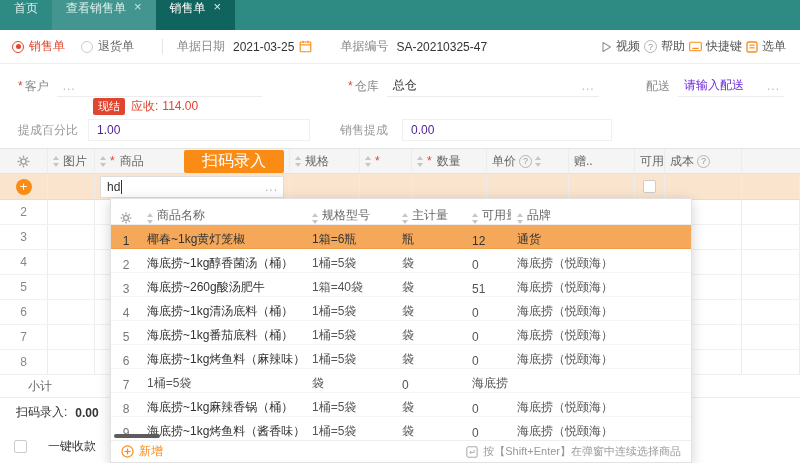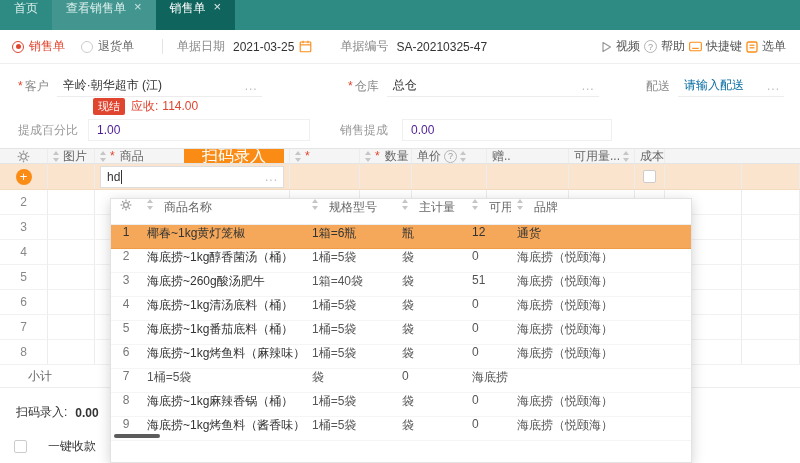--- a/index.html
+++ b/index.html
@@ -29,31 +29,31 @@
 .qhelp{width:13px;height:13px;border:1px solid #b5b5b5;border-radius:50%;color:#999;font-size:9px;display:inline-flex;align-items:center;justify-content:center;flex:none}
 .cal{margin-left:5px;display:inline-flex}
 
 
 .frow{position:absolute;display:flex;align-items:center}
 .req{color:var(--alert_red,#F5222D);margin-right:2px}
 .flbl{color:#888;margin-right:8px}
 .glbl{color:#999}
 .ufield{display:flex;align-items:center;justify-content:space-between;border-bottom:1px solid #ececec;height:22px;padding:0 4px 0 6px}
 .dots{color:#bbb;letter-spacing:1px;flex:none}
-.placeholder{color:#0369a1}
+.placeholder{color:#6d28d9}
 .badge-red{background:var(--alert_red,#F5222D);color:#fff;font-size:11px;padding:1px 5px;border-radius:2px;margin-right:6px}
 .redtxt{color:var(--alert_red,#F5222D)}
 .boxinput{height:22px;border:1px solid #f0f0f0;display:flex;align-items:center;padding:0 8px;color:#4c1d95}
 
 
 .otable{position:absolute;left:0;top:148px;right:0}
 .trow{display:grid;grid-template-columns:48px 47px 195px 70px 52px 75px 82px 66px 30px 77px 1fr}
 .cell{border-right:1px solid #ececec;display:flex;align-items:center;padding:0 5px;overflow:hidden;white-space:nowrap;gap:3px}
 .c-center{justify-content:center}
-.thead{height:16px;background:#f5f5f5;border-top:1px solid #e4e4e4;border-bottom:1px solid #e4e4e4;color:#666}
+.thead{height:26px;background:#f5f5f5;border-top:1px solid #e4e4e4;border-bottom:1px solid #e4e4e4;color:#666}
 .sort{position:relative;width:7px;height:11px;flex:none;display:inline-block;cursor:pointer}
 .sort::before{content:"";position:absolute;left:0;top:0;border-left:3.5px solid transparent;border-right:3.5px solid transparent;border-bottom:4px solid #c6c6c6}
 .sort::after{content:"";position:absolute;left:0;top:7px;border-left:3.5px solid transparent;border-right:3.5px solid transparent;border-top:4px solid #c6c6c6}
 .scan-badge{margin-left:auto;background:var(--accent_orange,#FA8C16);color:#fff;font-size:16px;padding:1px 18px;border-radius:2px;flex:none}
 .newrow{height:26px;background:var(--new_row_peach,#FBE4CE);border-bottom:1px solid #f1dcc2}
 .plus-btn{width:16px;height:16px;border-radius:50%;background:var(--accent_orange,#FA8C16);color:#fff;display:flex;align-items:center;justify-content:center;font-size:13px;line-height:1;cursor:pointer}
 .prod-input{position:relative;flex:1;height:22px;background:#fff;border:1px solid #ddd;display:flex;align-items:center;padding:0 18px 0 6px}
 .caret{display:inline-block;width:1px;height:14px;background:#333;margin-left:1px;animation:blink 1s steps(1) infinite}
 @keyframes blink{0%,55%{opacity:1}56%,100%{opacity:0}}
 .prod-input .dots{position:absolute;right:5px;top:3px}
@@ -64,21 +64,21 @@
 
 
 .totalrow{position:absolute;left:16px;top:404px;display:flex;align-items:center;gap:8px}
 .totalrow b{font-weight:bold;color:#333}
 .bottombar{position:absolute;left:14px;top:438px;display:flex;align-items:center;gap:21px;color:#333}
 .settle{margin-left:14px;color:#555}
 
 
 .dd{position:absolute;left:110px;top:198px;width:582px;height:265px;background:#fff;border:1px solid #e2e2e2;box-shadow:0 3px 12px rgba(0,0,0,.18);z-index:5;display:flex;flex-direction:column}
 .dd-row{display:grid;grid-template-columns:30px 165px 90px 70px 45px 1fr}
-.dcell{display:flex;align-items:flex-start;padding:0 6px;overflow:hidden;white-space:nowrap;gap:10px}
+.dcell{display:flex;align-items:flex-end;padding:0 6px;overflow:hidden;white-space:nowrap;gap:3px}
 .dd-head{height:26px;color:#666;border-bottom:1px solid #eee;flex:none}
 .dd-body{height:216px;overflow:hidden}
 .dd-item{height:24px;border-bottom:1px solid #f5f5f5;color:#555;cursor:pointer}
 .dd-item .num{justify-content:center;color:#777}
 .dd-item .name{color:#333}
 .dd-item.selected{background:var(--selected_row_orange,#F5A85A);border-bottom-color:#f09c47}
 .dd-item.selected .num,.dd-item.selected .dcell{color:#333}
 .dd-foot{height:22px;border-top:1px solid #eee;display:flex;align-items:center;justify-content:space-between;padding:0 10px;flex:none}
 .dd-add{display:flex;align-items:center;gap:5px;color:var(--accent_orange,#FA8C16);cursor:pointer}
 .dd-hint{display:flex;align-items:center;gap:5px;color:#999;font-size:11px}
@@ -154,21 +154,20 @@
           </svg>
         <span>选单</span>
       </span>
     </div>
   </div>
 
   <div class="frow" style="left:18px;top:74px;height:24px">
     <span class="req">*</span>
     <span class="flbl">客户</span>
     <div class="ufield" style="width:205px">
-      <span>辛岭·朝华超市 (江)</span>
       <span class="dots">...</span>
     </div>
   </div>
   <div class="frow" style="left:348px;top:74px;height:24px">
     <span class="req">*</span>
     <span class="flbl">仓库</span>
     <div class="ufield" style="width:212px">
       <span>总仓</span>
       <span class="dots">...</span>
     </div>
@@ -226,20 +225,24 @@
         <span>图片</span>
       </div>
       <div class="cell">
         <span class="sort"></span>
         <span class="req">*</span>
         <span>商品</span>
         <span class="scan-badge">扫码录入</span>
       </div>
       <div class="cell">
         <span class="sort"></span>
+        <span>规格</span>
+      </div>
+      <div class="cell">
+        <span class="sort"></span>
         <span class="req">*</span>
       </div>
       <div class="cell">
         <span class="sort"></span>
         <span class="req">*</span>
         <span>数量</span>
       </div>
       <div class="cell">
         <span>单价</span>
         <span class="qhelp">?</span>
@@ -511,15 +514,32 @@
   <div class="dd-row dd-item">
     <div class="dcell num">9</div>
     <div class="dcell name">海底捞~1kg烤鱼料（酱香味）</div>
     <div class="dcell">1桶=5袋</div>
     <div class="dcell">袋</div>
     <div class="dcell">0</div>
     <div class="dcell">海底捞（悦颐海）</div>
   </div>
 </div>
     <div class="dd-hscroll"></div>
+    <div class="dd-foot">
+      <span class="dd-add">
+        <svg width="13" height="13" viewBox="0 0 14 14">
+            <circle cx="7" cy="7" r="6" fill="none" stroke="#FA8C16" stroke-width="1.3"></circle>
+            <line x1="7" y1="3.8" x2="7" y2="10.2" stroke="#FA8C16" stroke-width="1.3"></line>
+            <line x1="3.8" y1="7" x2="10.2" y2="7" stroke="#FA8C16" stroke-width="1.3"></line>
+          </svg>
+        <span>新增</span>
+      </span>
+      <span class="dd-hint">
+        <svg width="12" height="12" viewBox="0 0 14 14">
+            <rect x="1" y="1" width="12" height="12" rx="2" fill="none" stroke="#aaa" stroke-width="1.2"></rect>
+            <path d="M9.5 4.5 v3 h-5 M6 5.8 L4.3 7.5 L6 9.2" fill="none" stroke="#aaa" stroke-width="1.1"></path>
+          </svg>
+        <span>按【Shift+Enter】在弹窗中连续选择商品</span>
+      </span>
+    </div>
   </div>
 
 </div>
 
 </body></html>

